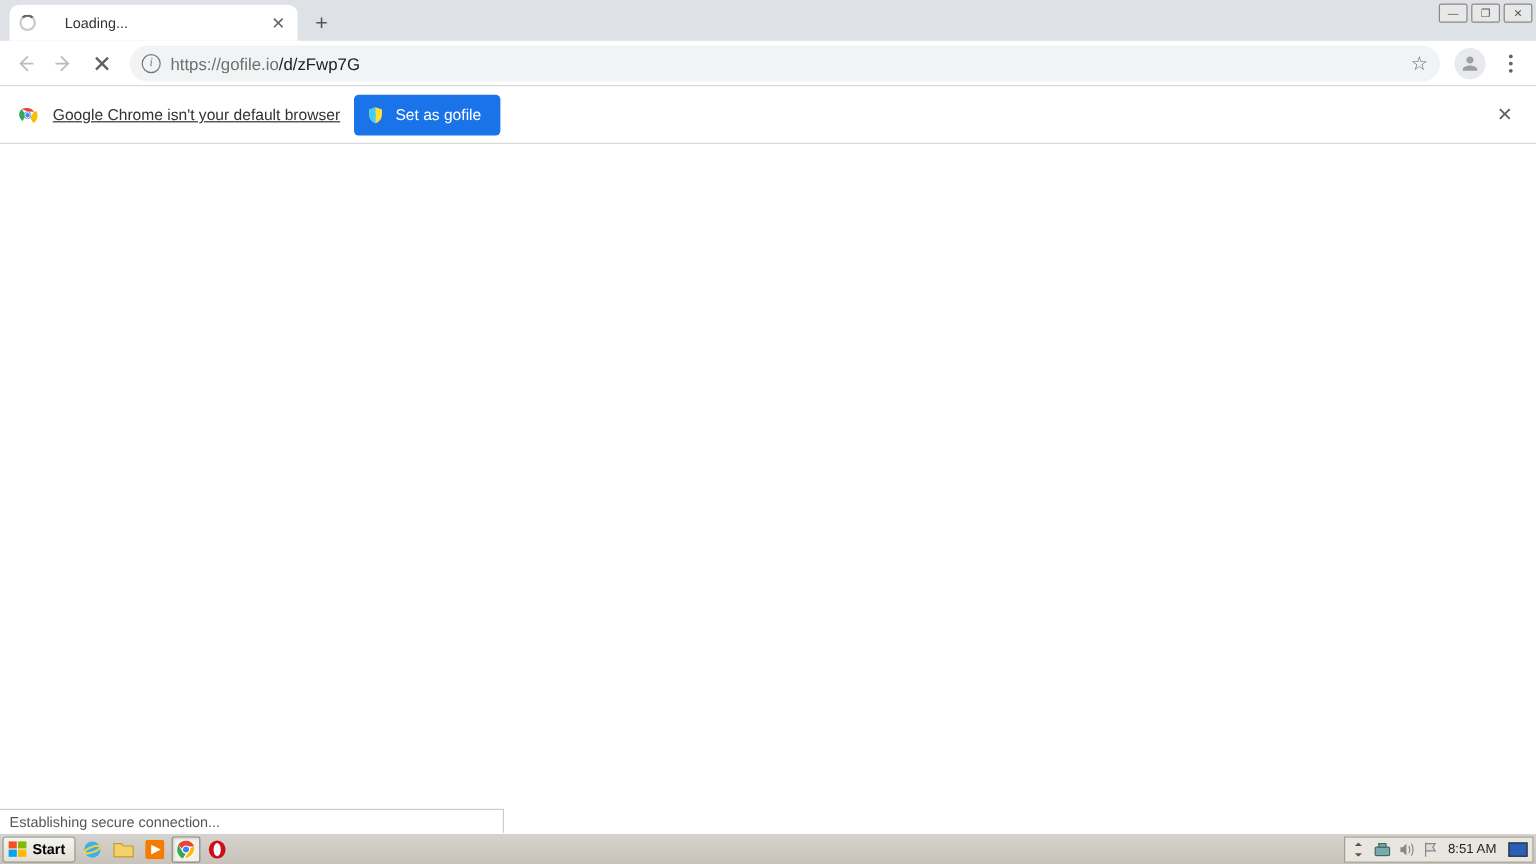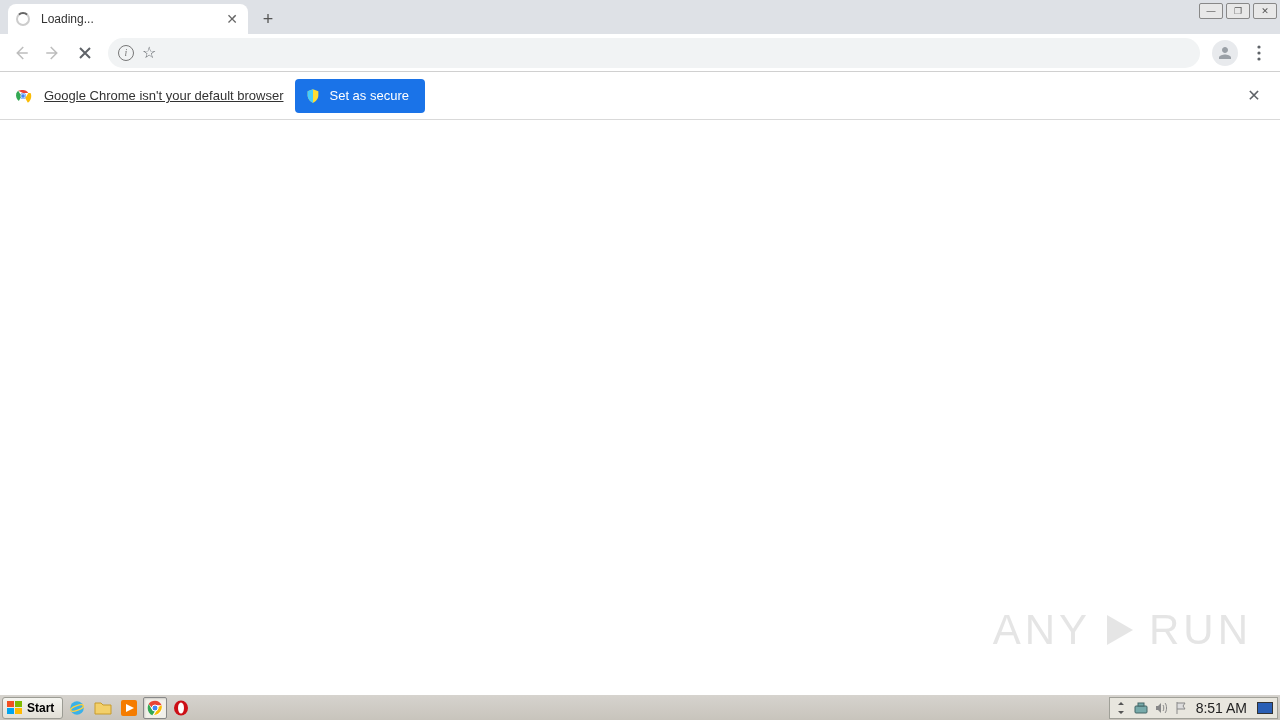--- a/index.html
+++ b/index.html
@@ -4,21 +4,21 @@
 <style>
 * { margin: 0; padding: 0; box-sizing: border-box; font-family: "Segoe UI", Arial, sans-serif; }
 html, body { width: 1280px; height: 720px; overflow: hidden; background: #fff; }
 
 
 .browser-window { width: 100%; height: 100%; display: flex; flex-direction: column; }
 .title-bar { height: 34px; background: #dee1e6; display: flex; align-items: flex-end; position: relative; }
 .tab-strip { display: flex; align-items: flex-end; height: 100%; padding-left: 8px; }
 .tab {
   height: 30px; width: 240px; background: #fff; border-radius: 8px 8px 0 0;
-  display: flex; align-items: center; padding: 12px 8px; gap: 11px; font-size: 12px; color: #333;
+  display: flex; align-items: center; padding: 12px 8px; gap: 24px; font-size: 12px; color: #333;
   position: relative;
 }
 .tab .spinner {
   width: 14px; height: 14px; border: 2px solid #ccc; border-top-color: #666;
   border-radius: 50%; animation: spin 1s linear infinite; flex-shrink: 0;
 }
 @keyframes spin { to { transform: rotate(360deg); } }
 .tab-title { flex: 1; white-space: nowrap; overflow: hidden; text-overflow: ellipsis; }
 .tab-close { width: 16px; height: 16px; display: flex; align-items: center; justify-content: center; cursor: pointer; color: #666; font-size: 14px; }
 .new-tab-btn {
@@ -114,21 +114,21 @@
 .tb-icon {
   width: 24px; height: 22px; display: flex; align-items: center; justify-content: center;
   cursor: pointer; font-size: 14px; border-radius: 2px;
 }
 .tb-icon.active { border: 1px solid #888; background: #f2f0ea; padding: 0 2px; box-shadow: inset 1px 1px 2px rgba(0,0,0,0.15); }
 .systray {
   margin-left: auto; height: 22px; border: 1px solid #a0a098; background: #e8e6de;
   display: flex; align-items: center; padding: 0 4px; gap: 6px; font-size: 11px;
 }
 .tray-ic { width: 14px; height: 14px; display: flex; align-items: center; justify-content: center; color: #555; cursor: pointer; }
-.clock { font-size: 14px; color: #222; padding: 0 2px; }
+.clock { font-size: 11px; color: #222; padding: 0 2px; }
 .tray-monitor { width: 16px; height: 12px; background: #2a5fb5; border: 1px solid #333; margin-left: 2px; }
 </style>
 </head>
 <body>
 
 <div class="browser-window">
 
   <div class="title-bar">
     <div class="tab-strip">
       <div class="tab">
@@ -156,20 +156,23 @@
           <path fill="none" stroke="currentColor" stroke-width="2" d="M9 4l8 8-8 8M17 12H3"></path>
         </svg>
     </div>
     <div class="tb-btn">
       <svg width="14" height="14" viewBox="0 0 14 14">
           <path stroke="currentColor" stroke-width="2" d="M2 2l10 10M12 2L2 12"></path>
         </svg>
     </div>
     <div class="address-bar">
       <div class="info-icon">i</div>
+      <div class="url-text">
+        <span>https://gofile.io</span><span class="url-path">/d/zFwp7G</span>
+      </div>
       <div class="star-icon">☆</div>
     </div>
     <div class="avatar">
       <svg viewBox="0 0 24 24">
           <path d="M12 12c2.2 0 4-1.8 4-4s-1.8-4-4-4-4 1.8-4 4 1.8 4 4 4zm0 2c-2.7 0-8 1.3-8 4v2h16v-2c0-2.7-5.3-4-8-4z"></path>
         </svg>
     </div>
     <div class="menu-dots">
       <svg width="4" height="16" viewBox="0 0 4 16">
           <circle cx="2" cy="2" r="1.6" fill="currentColor"></circle>
@@ -192,30 +195,28 @@
         </svg>
     </span>
     <span class="infobar-text">Google Chrome isn't your default browser</span>
     <button class="set-default-btn">
       <span class="shield-icon">
         <svg viewBox="0 0 24 24" width="16" height="16">
             <path d="M12 2l8 3v6c0 5-3.4 9.7-8 11-4.6-1.3-8-6-8-11V5l8-3z" fill="#fd3"></path>
             <path d="M12 2v20c-4.6-1.3-8-6-8-11V5l8-3z" fill="#4cf"></path>
           </svg>
       </span>
-      <span>Set as secure</span>
+      <span>Set as gofile</span>
     </button>
     <div class="infobar-close">✕</div>
   </div>
 
   <div class="content">
-    <div class="watermark">
-      <span>ANY</span>
-      <span class="play"></span>
-      <span>RUN</span>
+    <div class="status-bar">
+      <span>Establishing secure connection...</span>
     </div>
   </div>
 
   <div class="taskbar">
     <button class="start-btn">
       <span class="win-flag">
         <svg viewBox="0 0 16 14">
             <rect x="0" y="0" width="7" height="6" fill="#f25022"></rect>
             <rect x="8" y="0" width="7" height="6" fill="#7fba00"></rect>
             <rect x="0" y="7" width="7" height="6" fill="#00a4ef"></rect>

